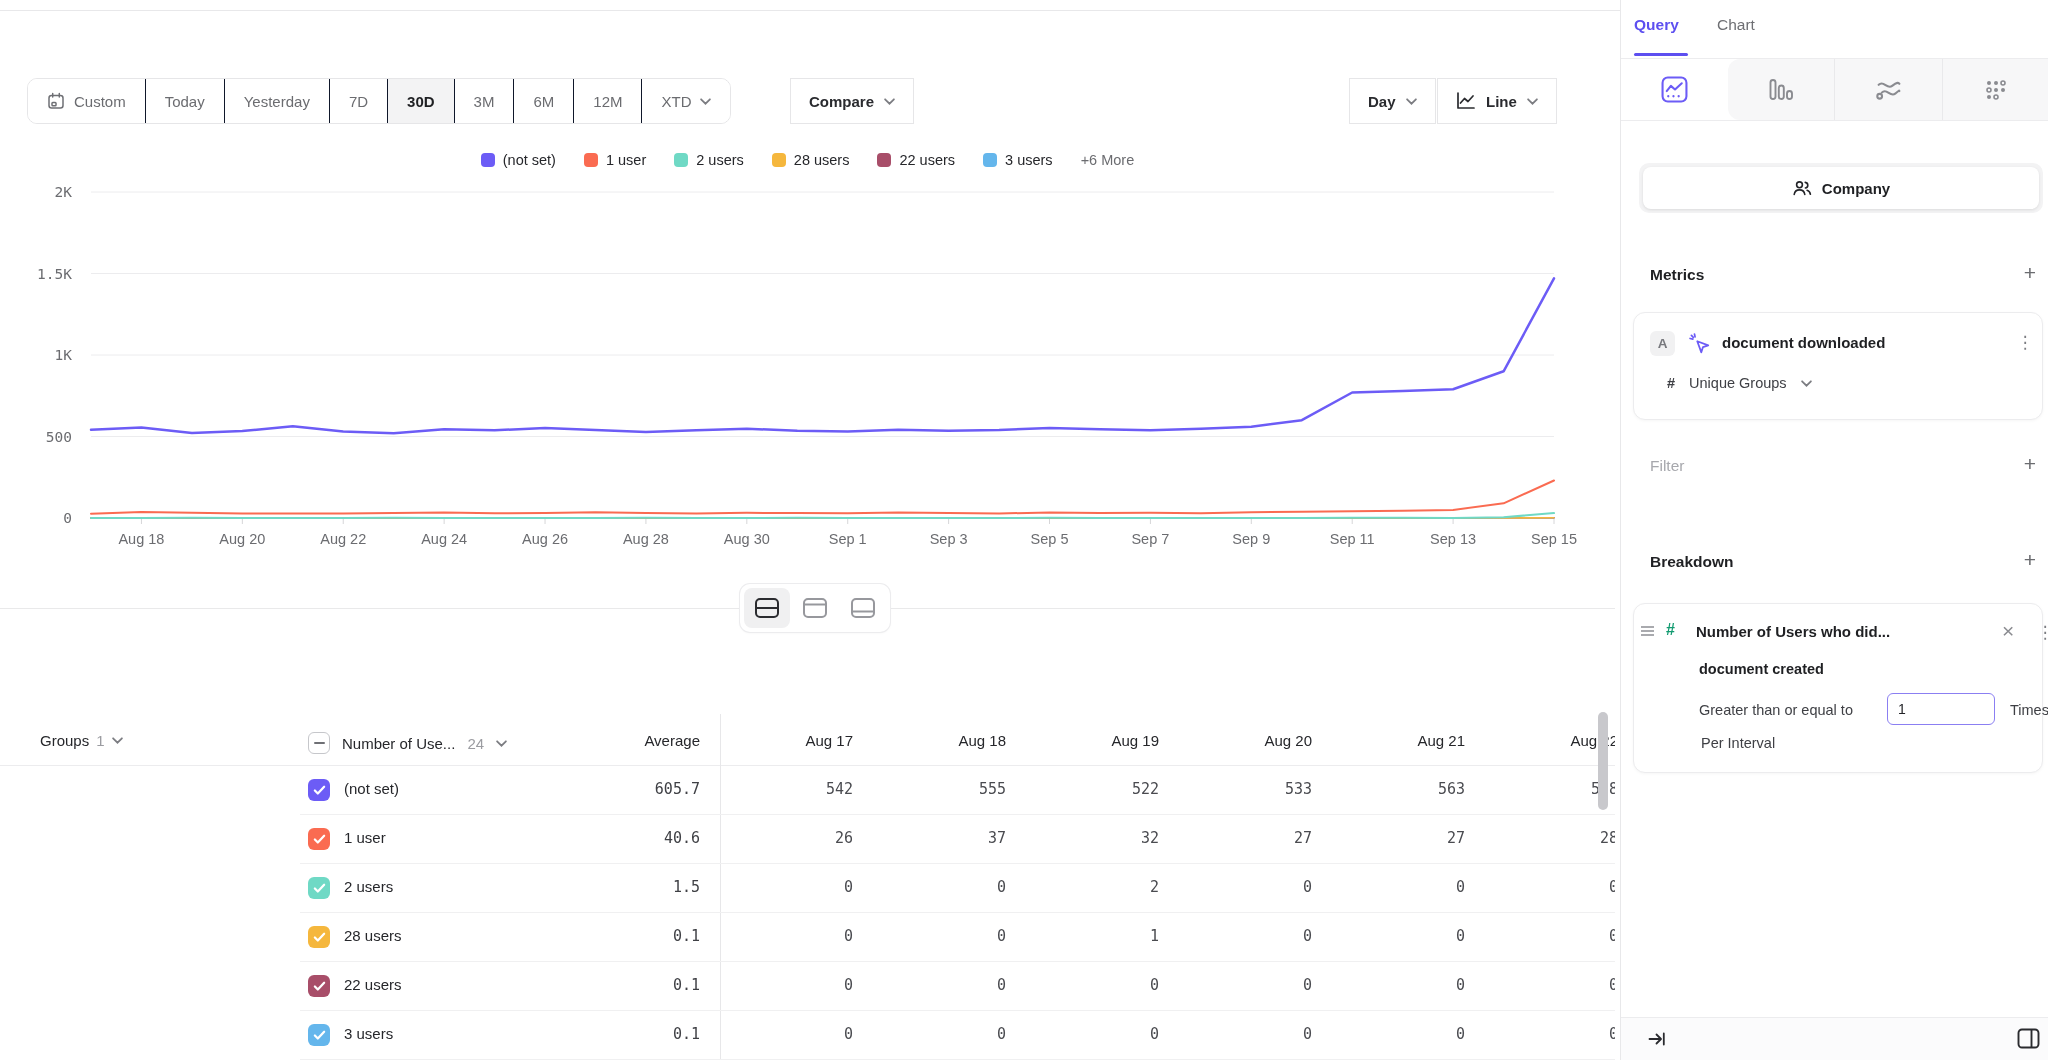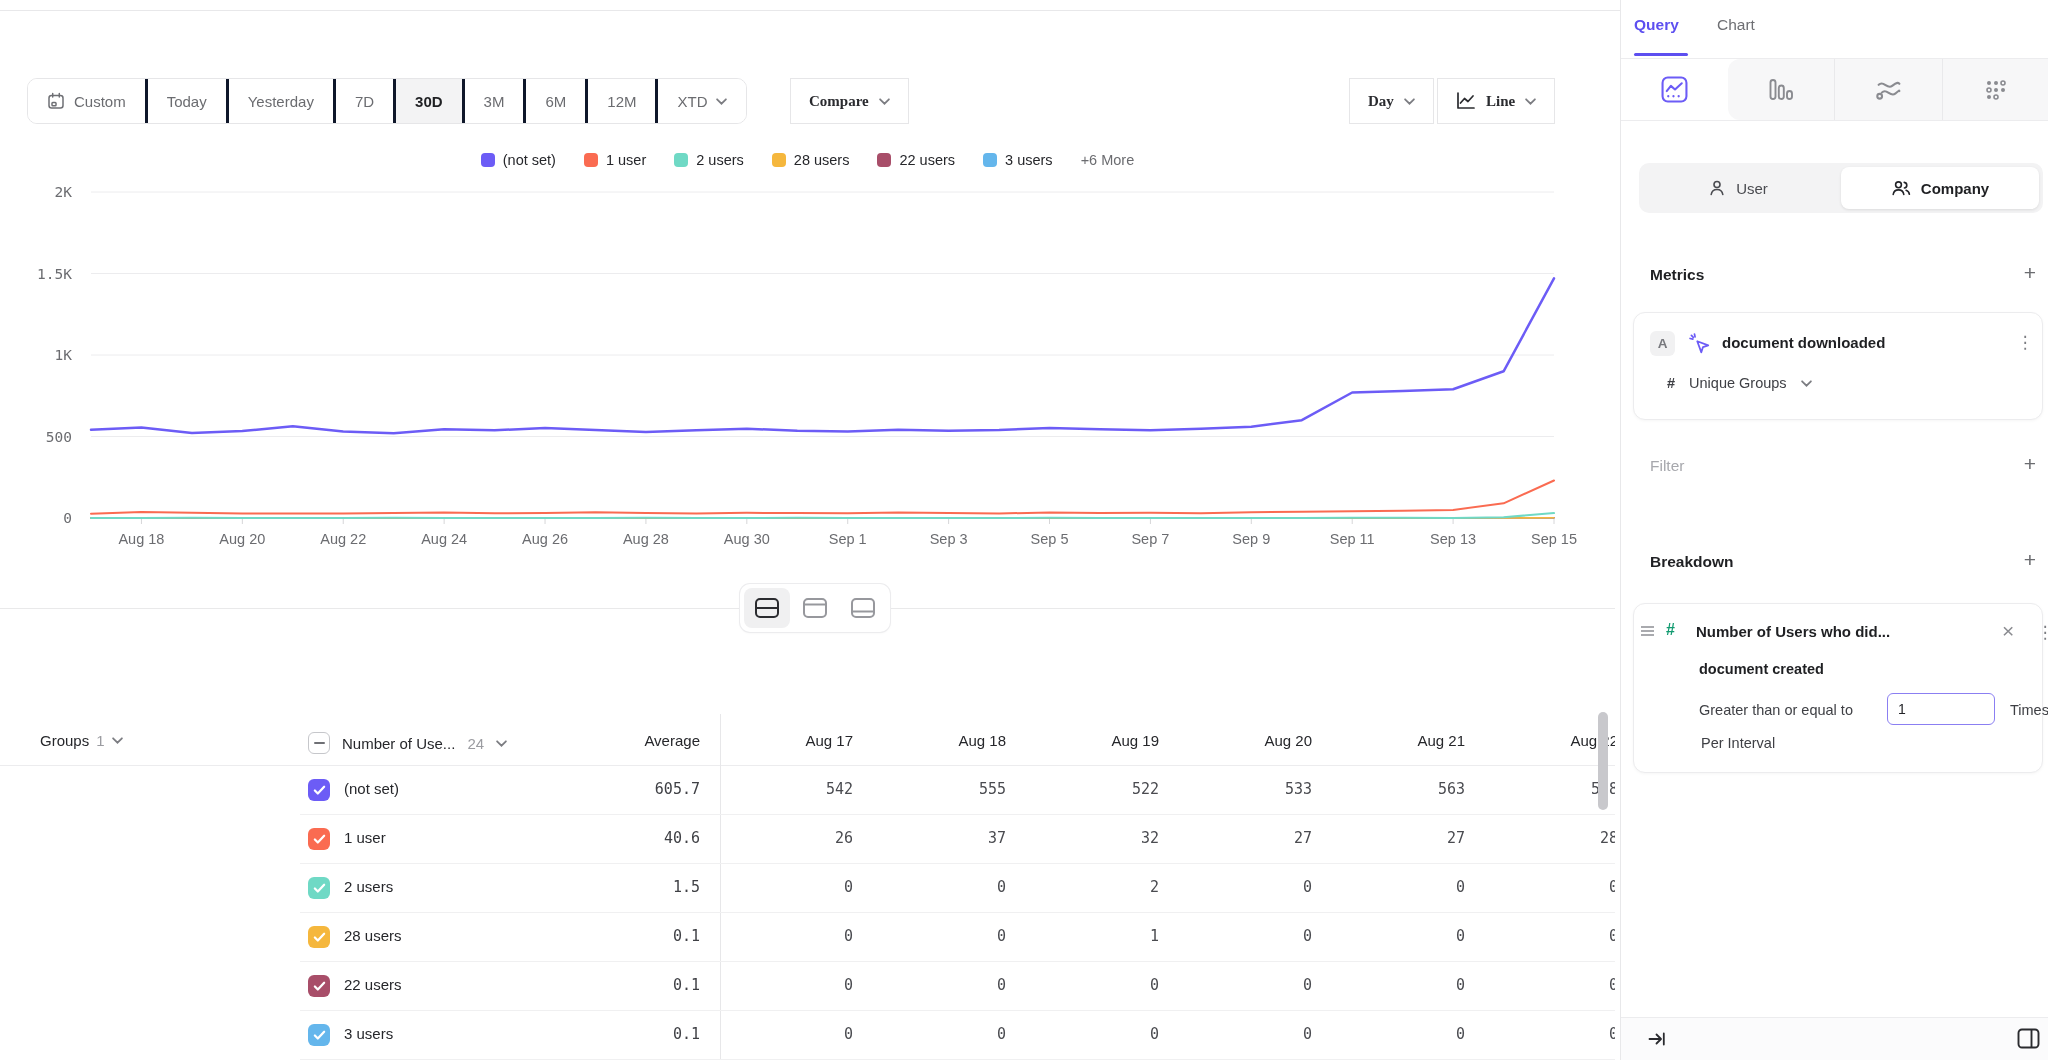--- a/index.html
+++ b/index.html
@@ -14,28 +14,28 @@
   
   .main { position:absolute; left:0; top:0; width:1615px; height:1060px; overflow:hidden; }
 
   
   .seg {
     position:absolute; left:27px; top:78px; height:46px; display:flex; align-items:stretch;
     border:1px solid #e6e6e8; border-radius:10px; background:#fff; overflow:hidden;
   }
   .seg-item {
     display:flex; align-items:center; gap:9px; padding:0 19px; font-size:15px; color:#6b6c70;
-    border-left:3px solid #0f172a; cursor:pointer; white-space:nowrap; background:#fff;
+    border-left:1px solid #0f172a; cursor:pointer; white-space:nowrap; background:#fff;
   }
   .seg-item:first-child { border-left:none; }
   .seg-item.active { background:#f3f3f4; color:#1f2023; font-weight:bold; }
   .btn {
     position:absolute; top:78px; height:46px; display:flex; align-items:center; gap:10px;
     padding:0 18px; border:1px solid #e6e6e8; border-radius:0; background:#fff;
-    font-size:15px; font-weight:bold; color:#2a2b2f; cursor:pointer;font-family:Liberation Serif, serif;
+    font-size:15px; font-weight:bold; color:#2a2b2f; cursor:pointer;
   }
   .btn-compare { left:790px; }
   .btn-day    { left:1349px; }
   .btn-line   { left:1437px; }
   .chev { color:#7c7d82; flex:0 0 auto; }
 
   
   .legend {
     position:absolute; left:0; top:152px; width:1615px; display:flex; justify-content:center;
     align-items:center; gap:28px; font-size:14.5px; color:#26272b;
@@ -482,27 +482,20 @@
             <circle cx="13" cy="13" r="2"></circle>
             <circle cx="20" cy="13" r="2"></circle>
           <circle cx="6" cy="20" r="2"></circle>
             <circle cx="13" cy="20" r="2" fill="none" stroke="#8a8b90" stroke-width="1.6"></circle>
         </svg>
       </div>
     </div>
     <div class="ctype-border"></div>
 
     <div class="group-toggle">
-      <div class="gt-half">
-        <svg width="18" height="18" viewBox="0 0 18 18" fill="none" stroke="#4a4b50" stroke-width="1.6" stroke-linecap="round">
-          <circle cx="9" cy="5.5" r="3"></circle>
-            <path d="M3.2 15.5c.5-3.2 2.8-5 5.8-5s5.3 1.8 5.8 5"></path>
-        </svg>
-        <span>User</span>
-      </div>
       <div class="gt-half selected">
         <svg width="20" height="18" viewBox="0 0 20 18" fill="none" stroke="#232428" stroke-width="1.6" stroke-linecap="round">
           <circle cx="7.5" cy="5.8" r="2.9"></circle>
             <path d="M2.2 15.5c.4-2.9 2.5-4.6 5.3-4.6s4.9 1.7 5.3 4.6"></path>
           <path d="M13.2 3.4c1.5.2 2.6 1.3 2.6 2.8s-1.1 2.6-2.4 2.8M15.1 11.2c1.9.5 3 1.9 3.3 4.1"></path>
         </svg>
         <span>Company</span>
       </div>
     </div>
 

